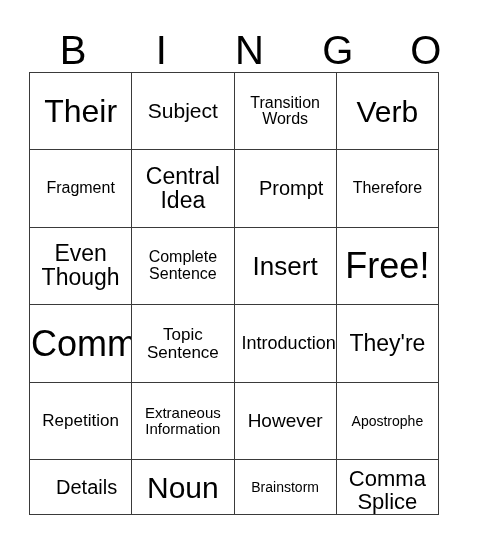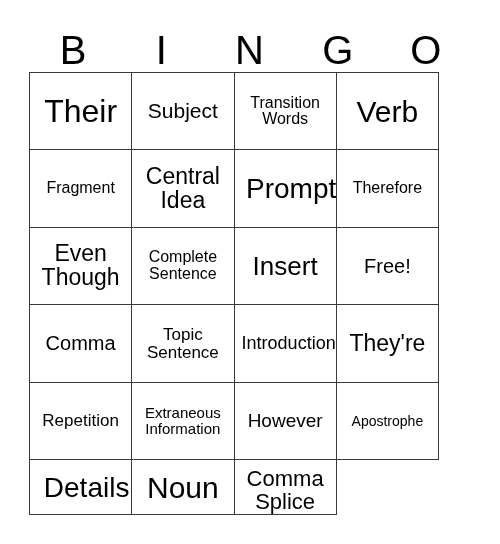--- a/index.html
+++ b/index.html
@@ -76,23 +76,23 @@
     color: #000000;
     word-break: normal;
     white-space: pre-line;
     display: block;
     width: 100%;
   }
 
   
   .fs-32 { font-size: 32px; }
   .fs-30 { font-size: 30px; }
-  .fs-28 { font-size: 20px; }
+  .fs-28 { font-size: 36px; }
   .fs-26 { font-size: 26px; }
-  .fs-24 { font-size: 28px; padding-left: 12px; }
+  .fs-24 { font-size: 20px; padding-left: 12px; }
   .fs-23 { font-size: 23px; }
   .fs-22 { font-size: 22px; margin-top: 8px; }
   .fs-21 { font-size: 21px; }
   .fs-19 { font-size: 19px; }
   .fs-17 { font-size: 17px; }
   .fs-16 { font-size: 16px; }
   .fs-15 { font-size: 15px; }
   .fs-14 { font-size: 14px; }
   .fs-13 { font-size: 18px; margin-left: 7px; }
 </style>
@@ -181,18 +181,21 @@
     <div class="cell">
       <span class="cell-text fs-14">Apostrophe</span>
     </div>
     <div class="cell">
       <span class="cell-text fs-24">Details</span>
     </div>
     <div class="cell">
       <span class="cell-text fs-30">Noun</span>
     </div>
     <div class="cell">
+      <span class="cell-text fs-14">Brainstorm</span>
+    </div>
+    <div class="cell">
       <span class="cell-text fs-22">Comma
 Splice</span>
     </div>
 
   </div>
 </div>
 
 </body></html>

